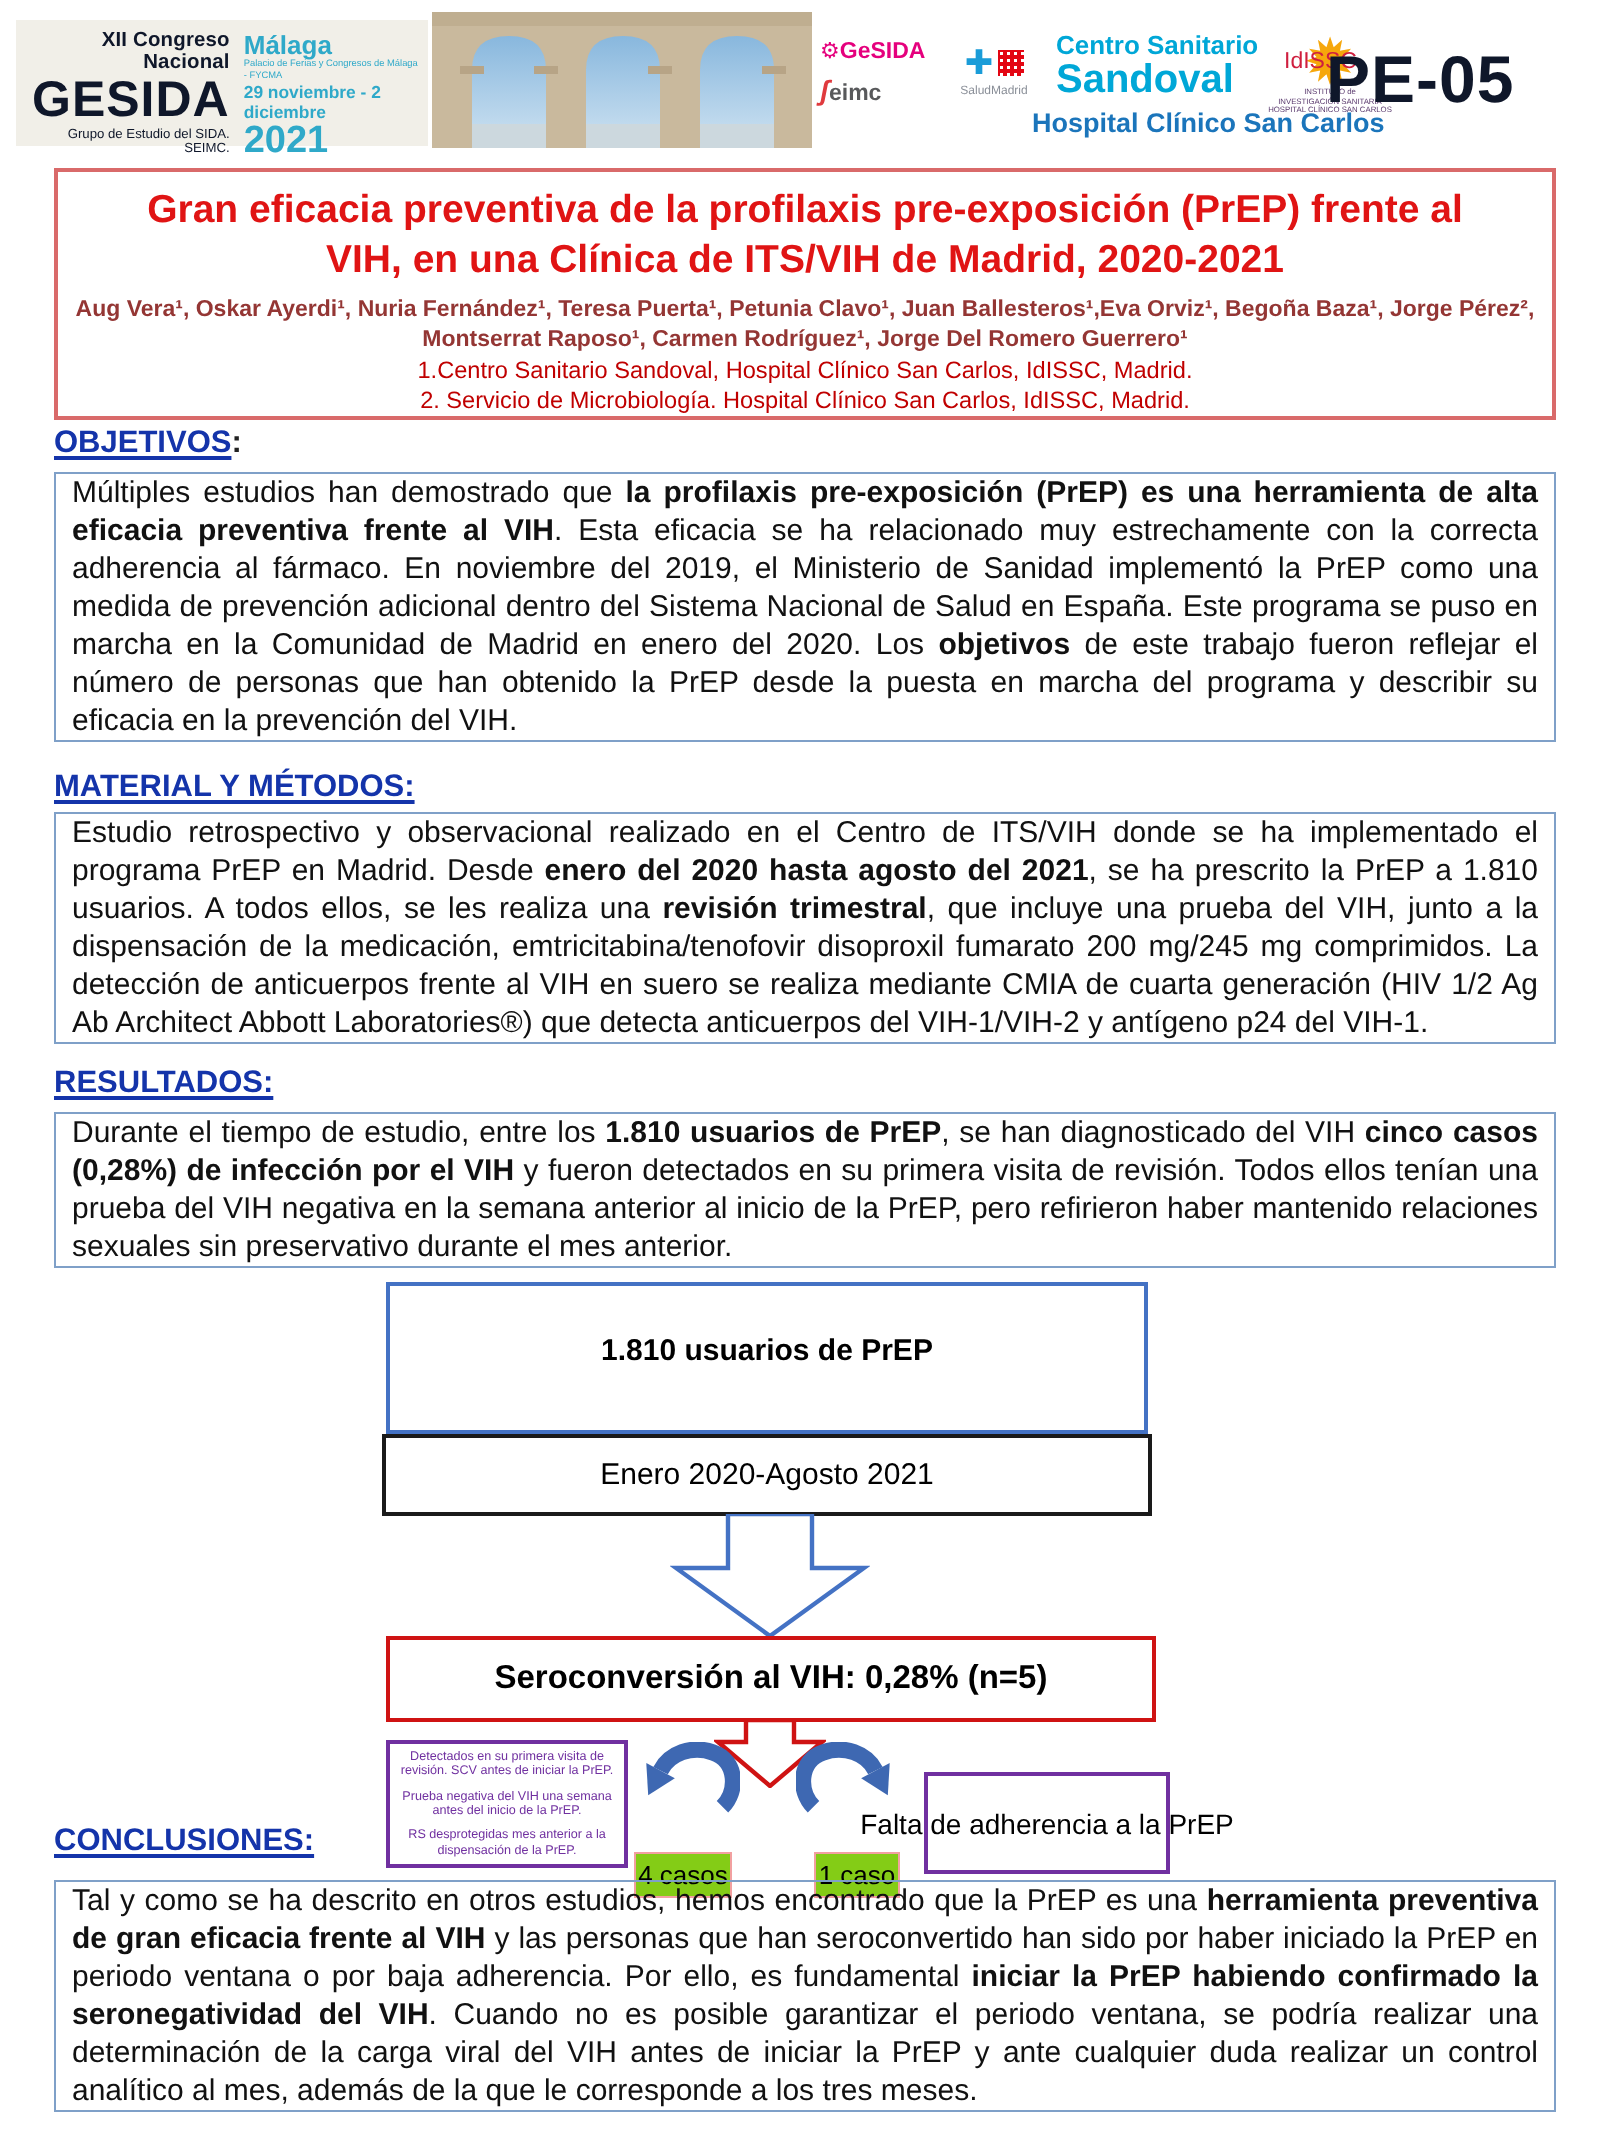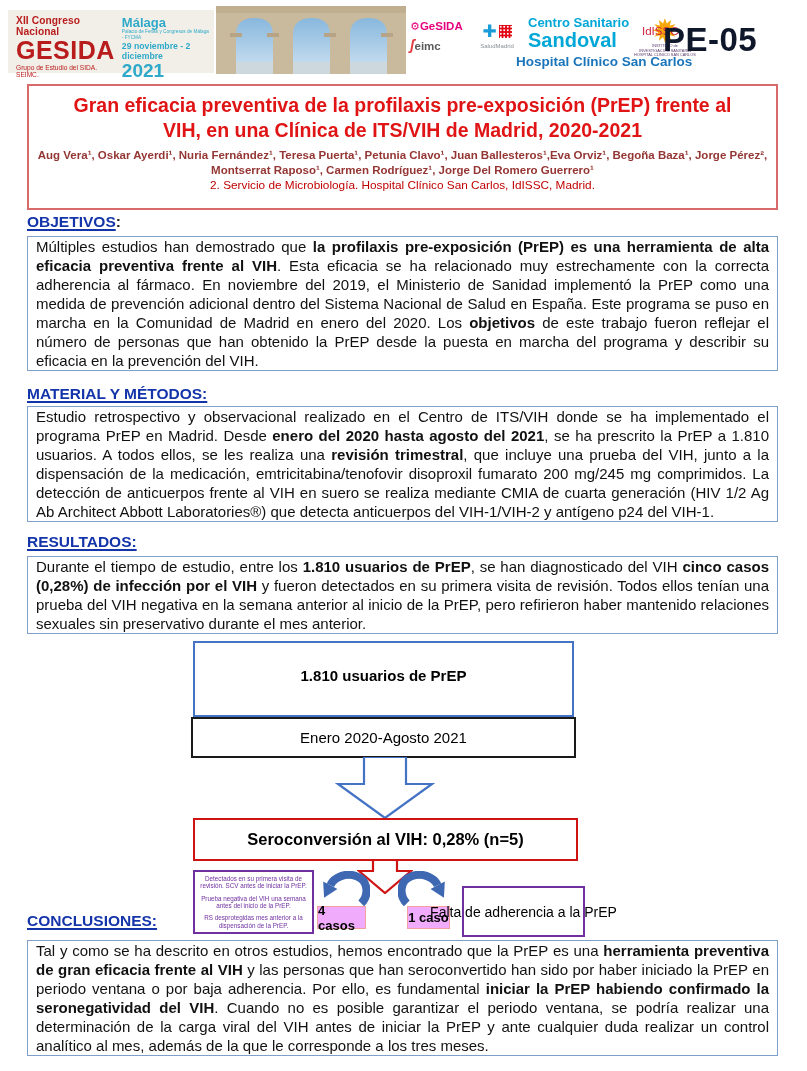--- a/index.html
+++ b/index.html
@@ -3,21 +3,21 @@
 <meta charset="utf-8">
 <style>
   html,body{margin:0;padding:0;background:#ffffff;}
   .poster{position:relative;width:807px;height:1071px;background:#fff;overflow:hidden;
           font-family:"Liberation Sans","DejaVu Sans",sans-serif;color:#111;}
   .abs{position:absolute;}
 
   
   .congress{left:8px;top:10px;width:206px;height:63px;background:#f1efe8;display:flex;
             padding:5px 4px 3px 8px;box-sizing:border-box;gap:7px;}
-  .c-left{width:108px;color:#b91c1c;}
+  .c-left{width:108px;color:#0f172a;text-align:right;}
   .c-kicker{font-size:10.2px;font-weight:bold;letter-spacing:.1px;}
   .c-name{font-size:25px;font-weight:bold;line-height:26px;letter-spacing:.5px;}
   .c-sub{font-size:6.6px;margin-top:1px;}
   .c-right{color:#2fa9c9;padding-top:1px;}
   .c-city{font-size:13px;font-weight:bold;line-height:13px;}
   .c-venue{font-size:4.7px;line-height:6px;}
   .c-dates{font-size:8.7px;font-weight:bold;line-height:10px;}
   .c-year{font-size:19px;font-weight:bold;line-height:20px;}
 
   .photo{left:216px;top:6px;width:190px;height:68px;}
@@ -74,22 +74,22 @@
           font-weight:bold;font-size:16.5px;}
   .arrow-blue{left:335px;top:757px;}
   .arrow-red{left:357px;top:860px;}
   .note-left{left:193px;top:870px;width:121px;height:64px;border:2.5px solid #7030a0;
              box-sizing:border-box;color:#7030a0;font-size:6.3px;line-height:7.4px;text-align:center;
              padding:3px 4px;display:flex;flex-direction:column;justify-content:space-between;}
   .note-left p{margin:0;}
   .curve{width:48px;height:40px;}
   .curve-l{left:322px;top:871px;}
   .curve-r{left:398px;top:871px;transform:scaleX(-1);}
-  .casebox{box-sizing:border-box;border:1.5px solid #f2a0a0;background:#f0abfc;display:flex;
-           align-items:center;justify-content:center;font-weight:bold;font-size:13px;color:#000;}
+  .casebox{box-sizing:border-box;border:1.5px solid #f2a0a0;background:#84cc16;display:flex;
+           align-items:center;justify-content:center;font-weight:normal;font-size:13px;color:#000;margin-top:20px;}
   .c4{left:317px;top:906px;width:49px;height:23px;}
   .c1{left:407px;top:906px;width:43px;height:23px;}
   .note-right{left:462px;top:886px;width:123px;height:51px;border:2.5px solid #7030a0;
               box-sizing:border-box;display:flex;align-items:center;justify-content:center;
               font-size:14px;color:#000;white-space:nowrap;}
 </style>
 </head>
 <body>
 
 <div class="poster">
@@ -157,20 +157,21 @@
       <span>INVESTIGACIÓN SANITARIA</span><br>
       <span>HOSPITAL CLÍNICO SAN CARLOS</span>
     </div>
   </div>
 
   <div class="abs pe">PE-05</div>
 
   <div class="abs title-box">
     <div class="title">Gran eficacia preventiva de la profilaxis pre-exposición (PrEP) frente al VIH, en una Clínica de ITS/VIH de Madrid, 2020-2021</div>
     <div class="authors">Aug Vera¹, Oskar Ayerdi¹, Nuria Fernández¹, Teresa Puerta¹, Petunia Clavo¹, Juan Ballesteros¹,Eva Orviz¹, Begoña Baza¹, Jorge Pérez², Montserrat Raposo¹, Carmen Rodríguez¹, Jorge Del Romero Guerrero¹</div>
+    <div class="affil">1.Centro Sanitario Sandoval, Hospital Clínico San Carlos, IdISSC, Madrid.</div>
     <div class="affil">2. Servicio de Microbiología. Hospital Clínico San Carlos, IdISSC, Madrid.</div>
   </div>
 
   <div class="abs sec-h" style="top:213px;">
     <span class="sec-label">OBJETIVOS</span><span class="sec-colon">:</span>
   </div>
   <div class="abs tbox" style="top:236px;"><span>Múltiples estudios han demostrado que </span><span class="b">la profilaxis pre-exposición (PrEP) es una herramienta de alta eficacia preventiva frente al VIH</span><span>. Esta eficacia se ha relacionado muy estrechamente con la correcta adherencia al fármaco. En noviembre del 2019, el Ministerio de Sanidad implementó la PrEP como una medida de prevención adicional dentro del Sistema Nacional de Salud en España. Este programa se puso en marcha en la Comunidad de Madrid en enero del 2020. Los </span><span class="b">objetivos</span><span> de este trabajo fueron reflejar el número de personas que han obtenido la PrEP desde la puesta en marcha del programa y describir su eficacia en la prevención del VIH.</span></div>
 
   <div class="abs sec-h" style="top:385px;">
     <span class="sec-label">MATERIAL Y MÉTODOS:</span>

